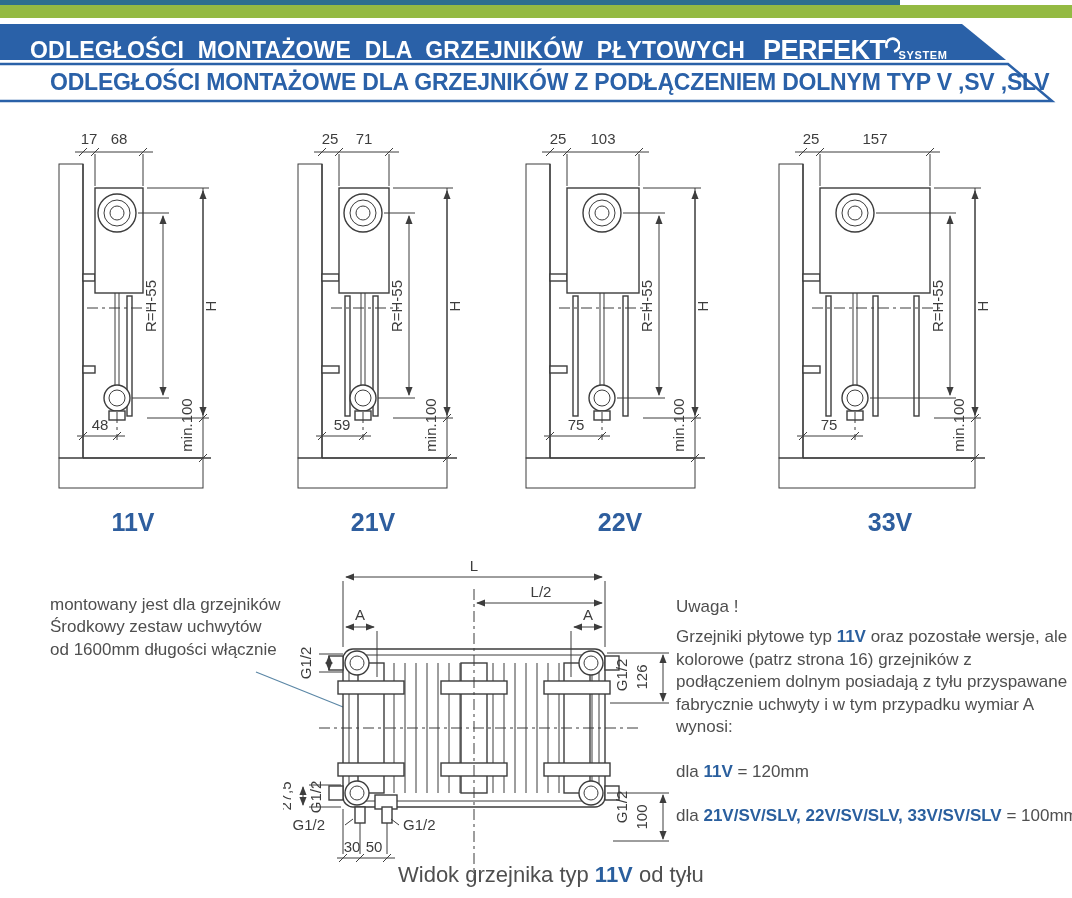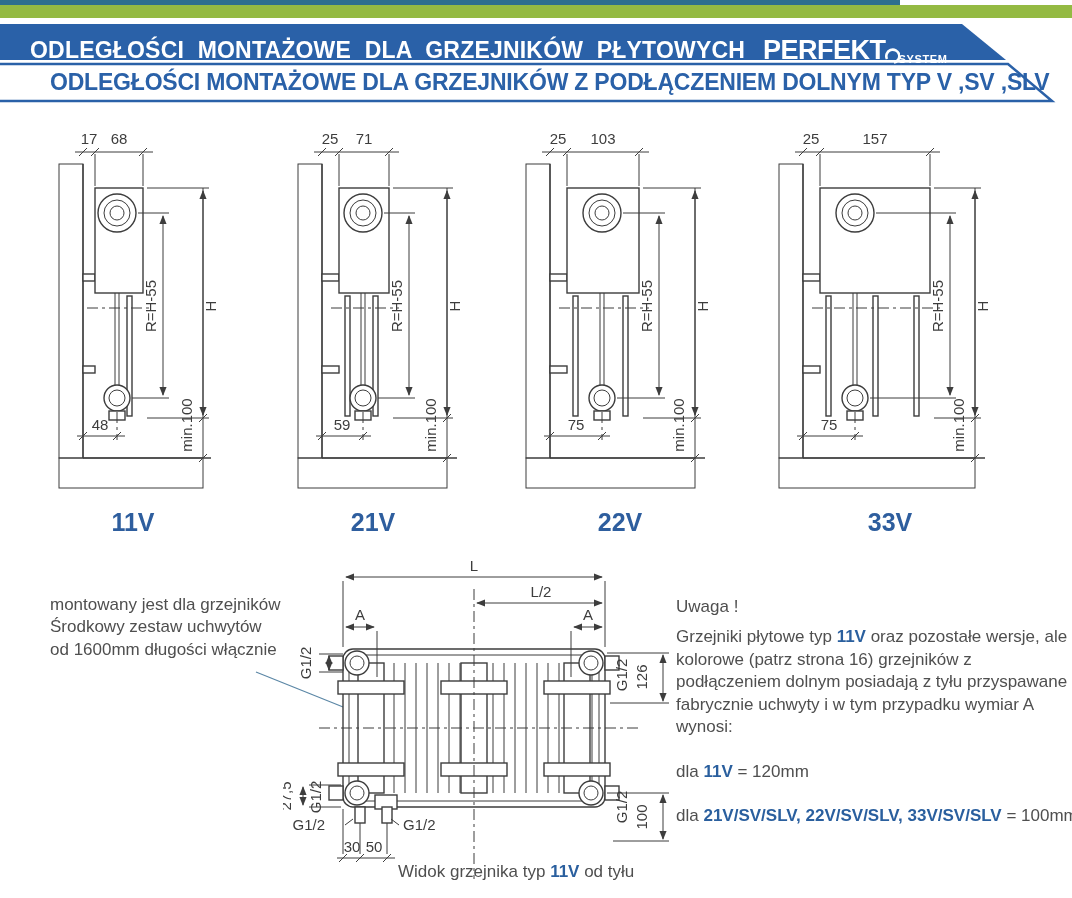--- a/index.html
+++ b/index.html
@@ -4,39 +4,39 @@
 <style>
   html,body{margin:0;padding:0;background:#e9e9e9;}
   .page{position:relative;width:1072px;height:898px;background:#fff;
         font-family:"Liberation Sans","DejaVu Sans",sans-serif;overflow:hidden;}
   
   .topline{position:absolute;top:0;left:0;width:900px;height:5px;background:#2e6f8e;}
   .greenbar{position:absolute;top:5px;left:0;width:1072px;height:13px;background:#94ba43;}
   .banner-svg{position:absolute;top:20px;left:0;}
   .banner1-text{position:absolute;top:24px;left:30px;height:52px;display:flex;align-items:center;gap:18px;}
   .banner1-title{color:#fff;font-size:23px;font-weight:700;word-spacing:7px;letter-spacing:.2px;white-space:nowrap;}
-  .brand{display:flex;align-items:flex-end;color:#fff;}
+  .brand{display:flex;align-items:flex-start;color:#fff;}
   .brand-main{font-size:27px;font-weight:800;letter-spacing:-.5px;line-height:30px;}
   .brand-sub{font-size:11px;font-weight:700;letter-spacing:.6px;margin:14px 0 0 -1px;}
   .banner2-text{position:absolute;top:64px;left:30px;height:36px;display:flex;align-items:center;
                 color:#2a61a8;font-size:23px;font-weight:700;letter-spacing:-.2px;white-space:nowrap;margin-left:20px;}
   
   .diag{position:absolute;top:128px;width:245px;height:400px;}
   .diag text,.rear text{font-family:"Liberation Sans","DejaVu Sans",sans-serif;font-size:15px;fill:#3d3d3d;}
   .ln{stroke:#3d3d3d;stroke-width:1.4;fill:none;}
   .lt{stroke:#3d3d3d;stroke-width:1;fill:none;}
   .wf{fill:#fff;stroke:#3d3d3d;stroke-width:1.4;}
   .dash{stroke-dasharray:11 4 3 4;}
   .typelabel{position:absolute;top:508px;width:70px;text-align:center;
              font-size:25px;font-weight:700;color:#2e5e9e;}
   
   .note-left{position:absolute;top:594px;left:50px;width:250px;
              font-size:17px;line-height:1.32;color:#4f4f4f;}
   .rear{position:absolute;top:557px;left:283px;width:400px;height:335px;}
-  .caption{position:absolute;top:862px;left:398px;font-size:17px;color:#4f4f4f;}
+  .caption{position:absolute;top:862px;left:398px;font-size:22px;color:#4f4f4f;}
   .blue{color:#2a5f9e;font-weight:700;}
   .note-right{position:absolute;top:596px;left:676px;width:396px;
               font-size:17px;line-height:1.32;color:#4f4f4f;}
   .note-right .title{margin-bottom:8px;}
   .note-right .para{}
   .note-right .eq{margin-top:22px;white-space:nowrap;}
   .leader{position:absolute;top:665px;left:250px;width:225px;height:100px;}
 </style>
 </head>
 <body>

